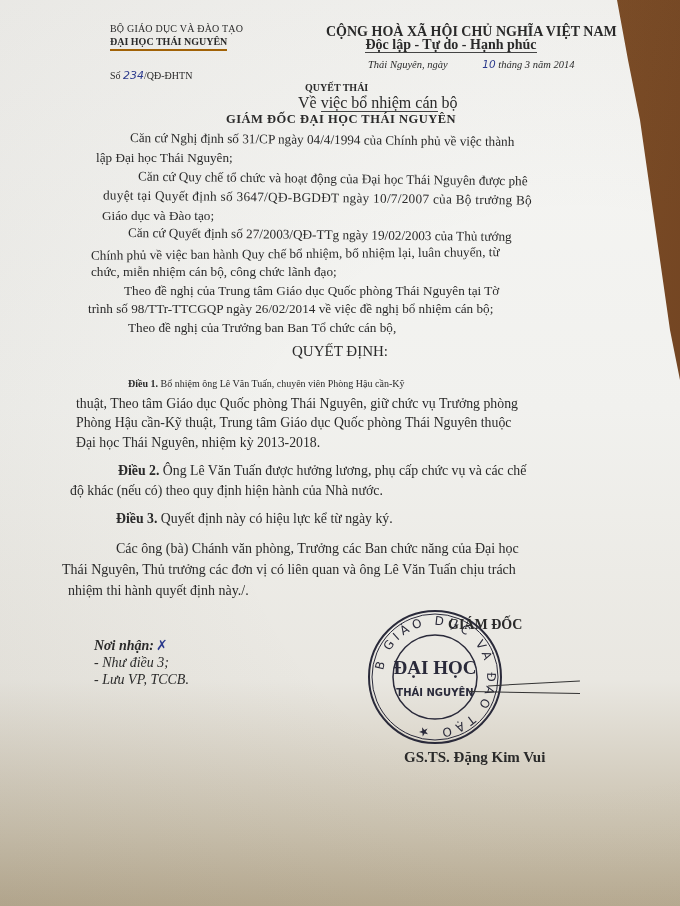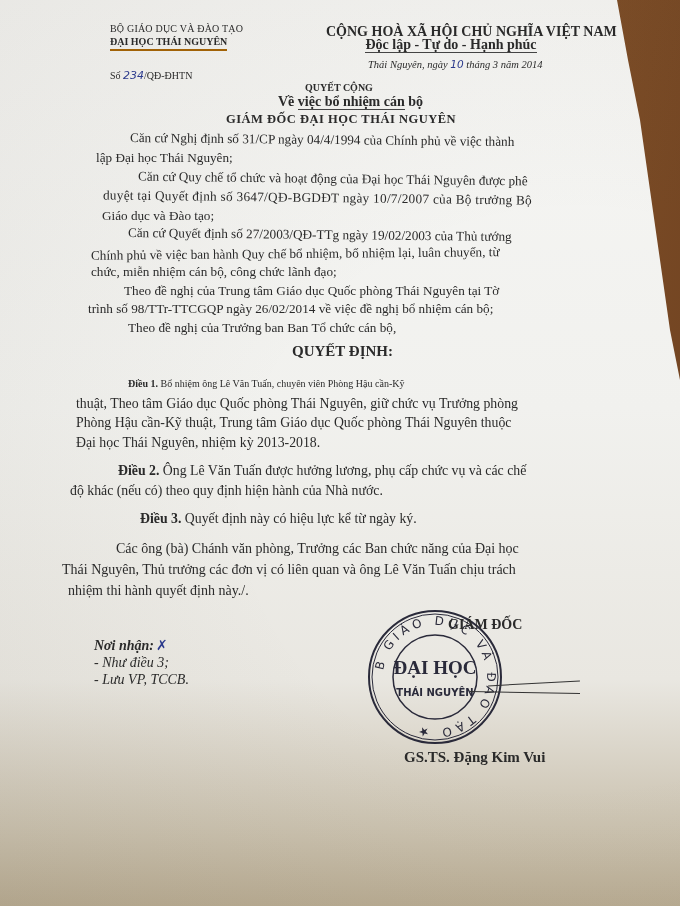--- a/index.html
+++ b/index.html
@@ -22,28 +22,28 @@
     .abs { position: absolute; white-space: nowrap; }
     .hdr-left { left: 110px; top: 22px; width: 220px; text-align: left; font-size: 10px; line-height: 13px; }
     .hdr-left .ministry { letter-spacing: 0.2px; }
     .hdr-left .uni { font-weight: bold; display: inline-block; border-bottom: 2px solid #a16207; padding-bottom: 1px; }
     .hdr-left .num { margin-top: 18px; font-size: 10px; }
     .hdr-left .num .hand { font-family: "DejaVu Sans", sans-serif; font-style: italic; color: #2b3a8c; font-size: 11px; }
     .hdr-right { left: 326px; top: 25px; width: 250px; text-align: center; font-size: 14px; line-height: 13px; }
     .hdr-right .nation { font-weight: bold; }
     .hdr-right .motto { font-weight: bold; display: inline-block; border-bottom: 1px solid #444; padding-bottom: 1px; }
     .date { left: 368px; top: 58px; font-size: 10.5px; font-style: italic; }
-    .date .hand { color: #2b3a8c; font-family: "DejaVu Sans", sans-serif; }
+    .date .hand { color: #2b3a8c; font-family: "DejaVu Sans", sans-serif; margin-left: 32px; }
     .dec-title { left: 305px; top: 82px; font-size: 10px; font-weight: bold; }
-    .dec-sub { left: 278px; top: 94px; font-size: 14px; font-weight: bold; }
+    .dec-sub { left: 298px; top: 94px; font-size: 16px; }
     .dec-sub .u { border-bottom: 1px solid #444; }
     .director { left: 226px; top: 112px; font-size: 12.5px; font-weight: bold; letter-spacing: 0.5px; }
     .body-text { font-size: 13.2px; line-height: 18px; }
     .b { font-weight: bold; }
-    .center-h { left: 292px; top: 343px; font-size: 15px; font-weight: bold; }
+    .center-h { left: 292px; top: 343px; font-size: 15px; font-weight: normal; }
     .nn { left: 94px; top: 637px; font-size: 14px; font-style: italic; line-height: 17px; }
     .nn .title { font-weight: bold; }
     .nn .scribble { color: #2b3a8c; font-style: normal; font-family: "DejaVu Sans", sans-serif; margin-left: 2px; }
     .sig-title { left: 448px; top: 617px; font-size: 14px; font-weight: bold; }
     .signer { left: 404px; top: 749px; font-size: 15px; font-weight: bold; }
     .stamp { position: absolute; left: 366px; top: 608px; width: 138px; height: 138px; }
     .sigline { position: absolute; background: #333; height: 1.2px; }
   </style>
 </head>
 <body>
@@ -63,21 +63,21 @@
 <div class="abs hdr-right">
   <div class="nation">CỘNG HOÀ XÃ HỘI CHỦ NGHĨA VIỆT NAM</div>
   <div><span class="motto">Độc lập - Tự do - Hạnh phúc</span></div>
 </div>
 <div class="abs date">
   <span>Thái Nguyên, ngày</span>
   <span class="hand">10</span>
   <span>tháng  3  năm 2014</span>
 </div>
 
-<div class="abs dec-title">QUYẾT CỘNG</div>
+<div class="abs dec-title">QUYẾT THÁI</div>
 <div class="abs dec-sub">
   <span>Về</span>
   <span class="u">việc bổ nhiệm cán</span>
   <span>bộ</span>
 </div>
 
 <div class="abs director">GIÁM ĐỐC ĐẠI HỌC THÁI NGUYÊN</div>
 
 <div class="abs body-text" style="left:130px;top:131px;transform:rotate(0.6deg);">Căn cứ Nghị định số 31/CP ngày 04/4/1994 của Chính phủ về việc thành</div>
 <div class="abs body-text" style="left:96px;top:149px;">lập Đại học Thái Nguyên;</div>
@@ -102,21 +102,21 @@
 </div>
 <div class="abs body-text" style="left:76px;top:395px;font-size:13.8px;">thuật, Theo tâm Giáo dục Quốc phòng Thái Nguyên, giữ chức vụ Trưởng phòng</div>
 <div class="abs body-text" style="left:76px;top:414px;font-size:13.8px;">Phòng Hậu cần-Kỹ thuật, Trung tâm Giáo dục Quốc phòng Thái Nguyên thuộc</div>
 <div class="abs body-text" style="left:76px;top:434px;font-size:13.8px;">Đại học Thái Nguyên, nhiệm kỳ 2013-2018.</div>
 
 <div class="abs body-text" style="left:118px;top:462px;font-size:13.8px;">
   <span class="b">Điều 2.</span><span> Ông Lê Văn Tuấn được hưởng lương, phụ cấp chức vụ và các chế</span>
 </div>
 <div class="abs body-text" style="left:70px;top:482px;font-size:13.8px;">độ khác (nếu có) theo quy định hiện hành của Nhà nước.</div>
 
-<div class="abs body-text" style="left:116px;top:510px;font-size:13.8px;margin-left:24px;">
+<div class="abs body-text" style="left:116px;top:510px;font-size:13.8px;">
   <span class="b">Điều 3.</span><span> Quyết định này có hiệu lực kể từ ngày ký.</span>
 </div>
 
 <div class="abs body-text" style="left:116px;top:540px;font-size:14px;">Các ông (bà) Chánh văn phòng, Trưởng các Ban chức năng của Đại học</div>
 <div class="abs body-text" style="left:62px;top:561px;font-size:14px;">Thái Nguyên, Thủ trưởng các đơn vị có liên quan và ông Lê Văn Tuấn chịu trách</div>
 <div class="abs body-text" style="left:68px;top:582px;font-size:14px;">nhiệm thi hành quyết định này./.</div>
 
 <div class="abs nn">
   <div><span class="title">Nơi nhận:</span><span class="scribble">✗</span></div>
   <div>- Như điều 3;</div>

